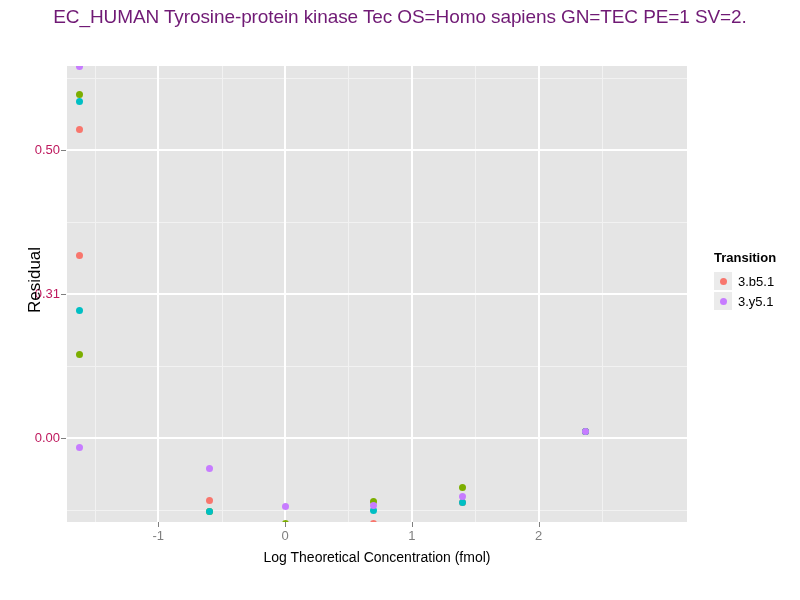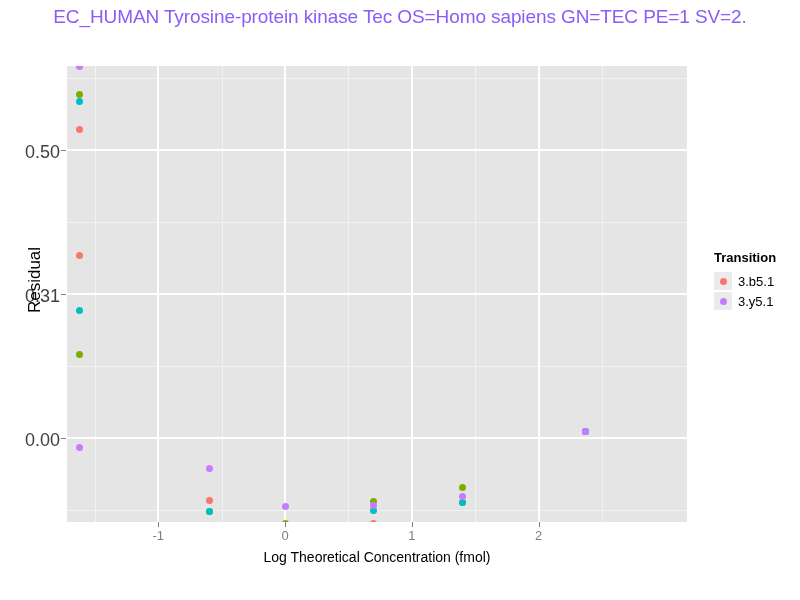--- a/index.html
+++ b/index.html
@@ -23,21 +23,21 @@
   }
 
   
   .plot-title {
     position: absolute;
     left: 0px;
     top: 6px;
     width: 800px;
     text-align: center;
     font-size: 19px;
-    color: #8b5cf6;
+    color: #701a75;
     white-space: nowrap;
     letter-spacing: -0.1px;
   }
 
   
   .panel {
     position: absolute;
     left: 67px;
     top: 66px;
     width: 620px;
@@ -65,22 +65,22 @@
     border-radius: 50%;
     margin-left: -3.5px;
     margin-top: -3.5px;
   }
 
   
   .ytick-label {
     position: absolute;
     right: 740px;
     text-align: right;
-    font-size: 18px;
-    color: #404040;
+    font-size: 13px;
+    color: #be185d;
     white-space: nowrap;
   }
   .ytick-mark {
     position: absolute;
     width: 5px;
     height: 1px;
     background: #7f7f7f;
     left: 61px;
   }
   .xtick-label {

